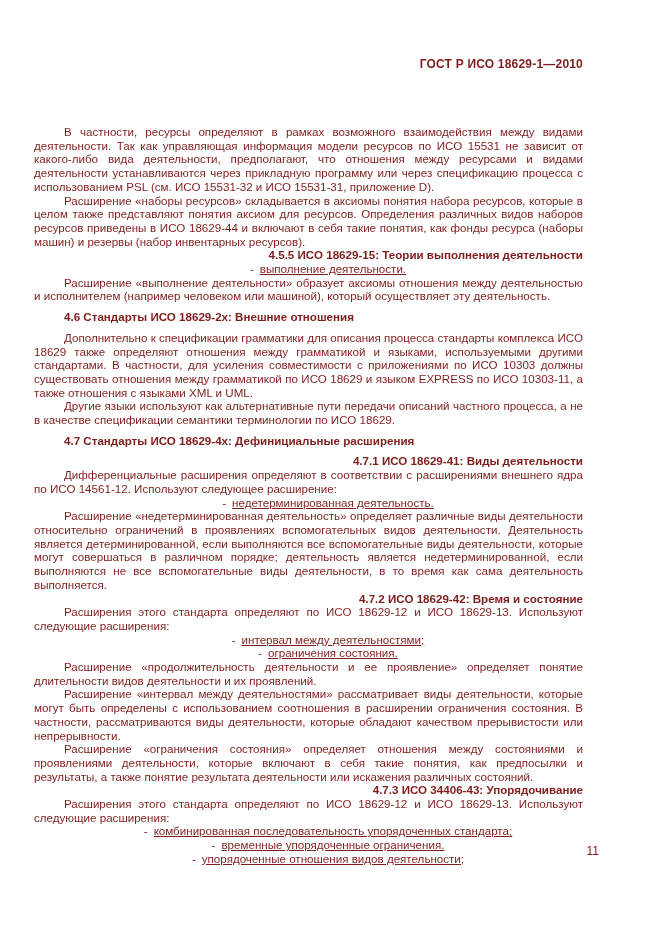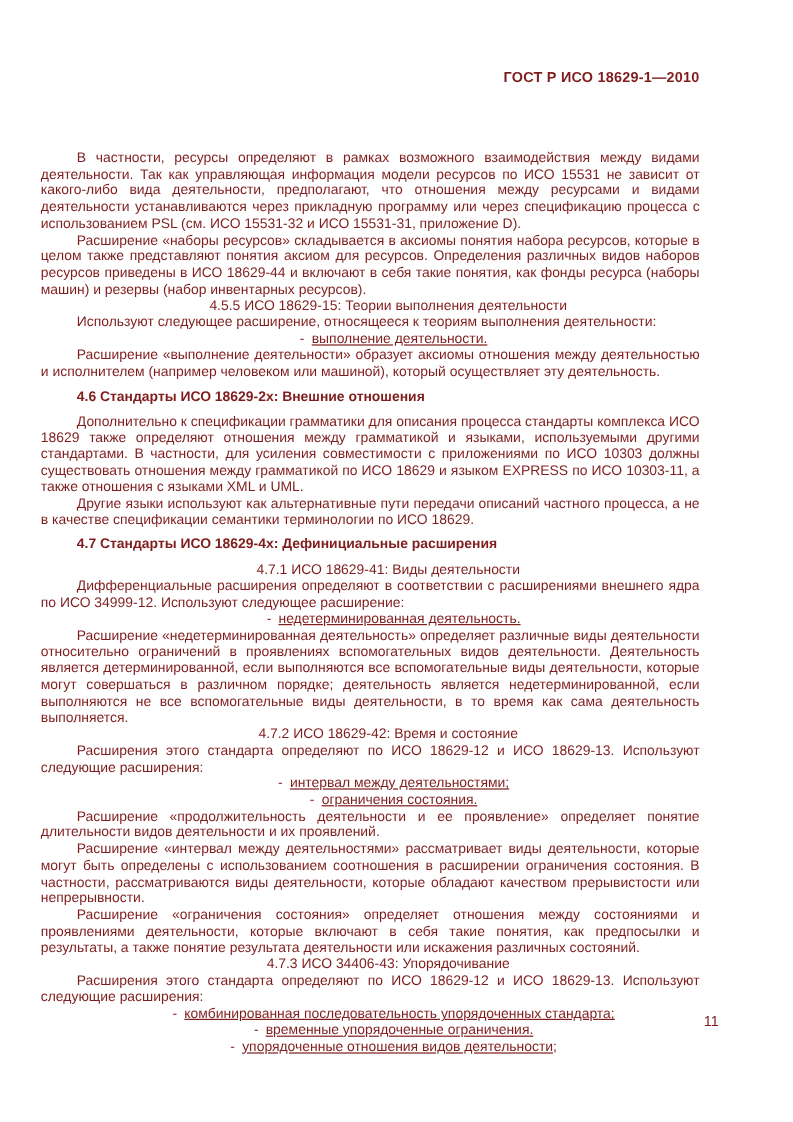--- a/index.html
+++ b/index.html
@@ -38,23 +38,23 @@
     text-indent: 30px;
   }
   .h2 {
     margin: 7px 0 7px 0;
     font-weight: bold;
     text-indent: 30px;
     text-align: left;
   }
   .h3 {
     margin: 0;
-    font-weight: normal;
+    font-weight: bold;
     text-indent: 30px;
-    text-align: center;
+    text-align: right;
   }
   .li {
     margin: 0;
     padding-left: 39px;
     text-align: center;
     text-decoration: underline;
   }
   .li-marker {
     display: inline-block;
     margin-right: 6px;
@@ -74,32 +74,31 @@
 <div class="page">
 
   <div class="running-header">ГОСТ Р ИСО 18629-1—2010</div>
 
   <div class="content">
 
     <p class="para">В частности, ресурсы определяют в рамках возможного взаимодействия между видами деятельности. Так как управляющая информация модели ресурсов по ИСО 15531 не зависит от какого-либо вида деятельности, предполагают, что отношения между ресурсами и видами деятельности устанавливаются через прикладную программу или через спецификацию процесса с использованием PSL (см. ИСО 15531-32 и ИСО 15531-31, приложение D).</p>
     <p class="para">Расширение «наборы ресурсов» складывается в аксиомы понятия набора ресурсов, которые в целом также представляют понятия аксиом для ресурсов. Определения различных видов наборов ресурсов приведены в ИСО 18629-44 и включают в себя такие понятия, как фонды ресурса (наборы машин) и резервы (набор инвентарных ресурсов).</p>
 
     <div class="h3">4.5.5 ИСО 18629-15: Теории выполнения деятельности</div>
-    <p class="para">Используют следующее расширение, относящееся к теориям выполнения деятельности:</p>
     <div class="li"><span class="li-marker">-</span><span>выполнение деятельности.</span></div>
     <p class="para">Расширение «выполнение деятельности» образует аксиомы отношения между деятельностью и исполнителем (например человеком или машиной), который осуществляет эту деятельность.</p>
 
     <div class="h2">4.6 Стандарты ИСО 18629-2х: Внешние отношения</div>
     <p class="para">Дополнительно к спецификации грамматики для описания процесса стандарты комплекса ИСО 18629 также определяют отношения между грамматикой и языками, используемыми другими стандартами. В частности, для усиления совместимости с приложениями по ИСО 10303 должны существовать отношения между грамматикой по ИСО 18629 и языком EXPRESS по ИСО 10303-11, а также отношения с языками XML и UML.</p>
     <p class="para">Другие языки используют как альтернативные пути передачи описаний частного процесса, а не в качестве спецификации семантики терминологии по ИСО 18629.</p>
 
     <div class="h2">4.7 Стандарты ИСО 18629-4х: Дефинициальные расширения</div>
 
     <div class="h3">4.7.1 ИСО 18629-41: Виды деятельности</div>
-    <p class="para">Дифференциальные расширения определяют в соответствии с расширениями внешнего ядра по ИСО 34999-12. Используют следующее расширение:</p>
+    <p class="para">Дифференциальные расширения определяют в соответствии с расширениями внешнего ядра по ИСО 14561-12. Используют следующее расширение:</p>
     <div class="li"><span class="li-marker">-</span><span>недетерминированная деятельность.</span></div>
     <p class="para">Расширение «недетерминированная деятельность» определяет различные виды деятельности относительно ограничений в проявлениях вспомогательных видов деятельности. Деятельность является детерминированной, если выполняются все вспомогательные виды деятельности, которые могут совершаться в различном порядке; деятельность является недетерминированной, если выполняются не все вспомогательные виды деятельности, в то время как сама деятельность выполняется.</p>
 
     <div class="h3">4.7.2 ИСО 18629-42: Время и состояние</div>
     <p class="para">Расширения этого стандарта определяют по ИСО 18629-12 и ИСО 18629-13. Используют следующие расширения:</p>
     <div class="li"><span class="li-marker">-</span><span>интервал между деятельностями;</span></div>
     <div class="li"><span class="li-marker">-</span><span>ограничения состояния.</span></div>
     <p class="para">Расширение «продолжительность деятельности и ее проявление» определяет понятие длительности видов деятельности и их проявлений.</p>
     <p class="para">Расширение «интервал между деятельностями» рассматривает виды деятельности, которые могут быть определены с использованием соотношения в расширении ограничения состояния. В частности, рассматриваются виды деятельности, которые обладают качеством прерывистости или непрерывности.</p>
     <p class="para">Расширение «ограничения состояния» определяет отношения между состояниями и проявлениями деятельности, которые включают в себя такие понятия, как предпосылки и результаты, а также понятие результата деятельности или искажения различных состояний.</p>

